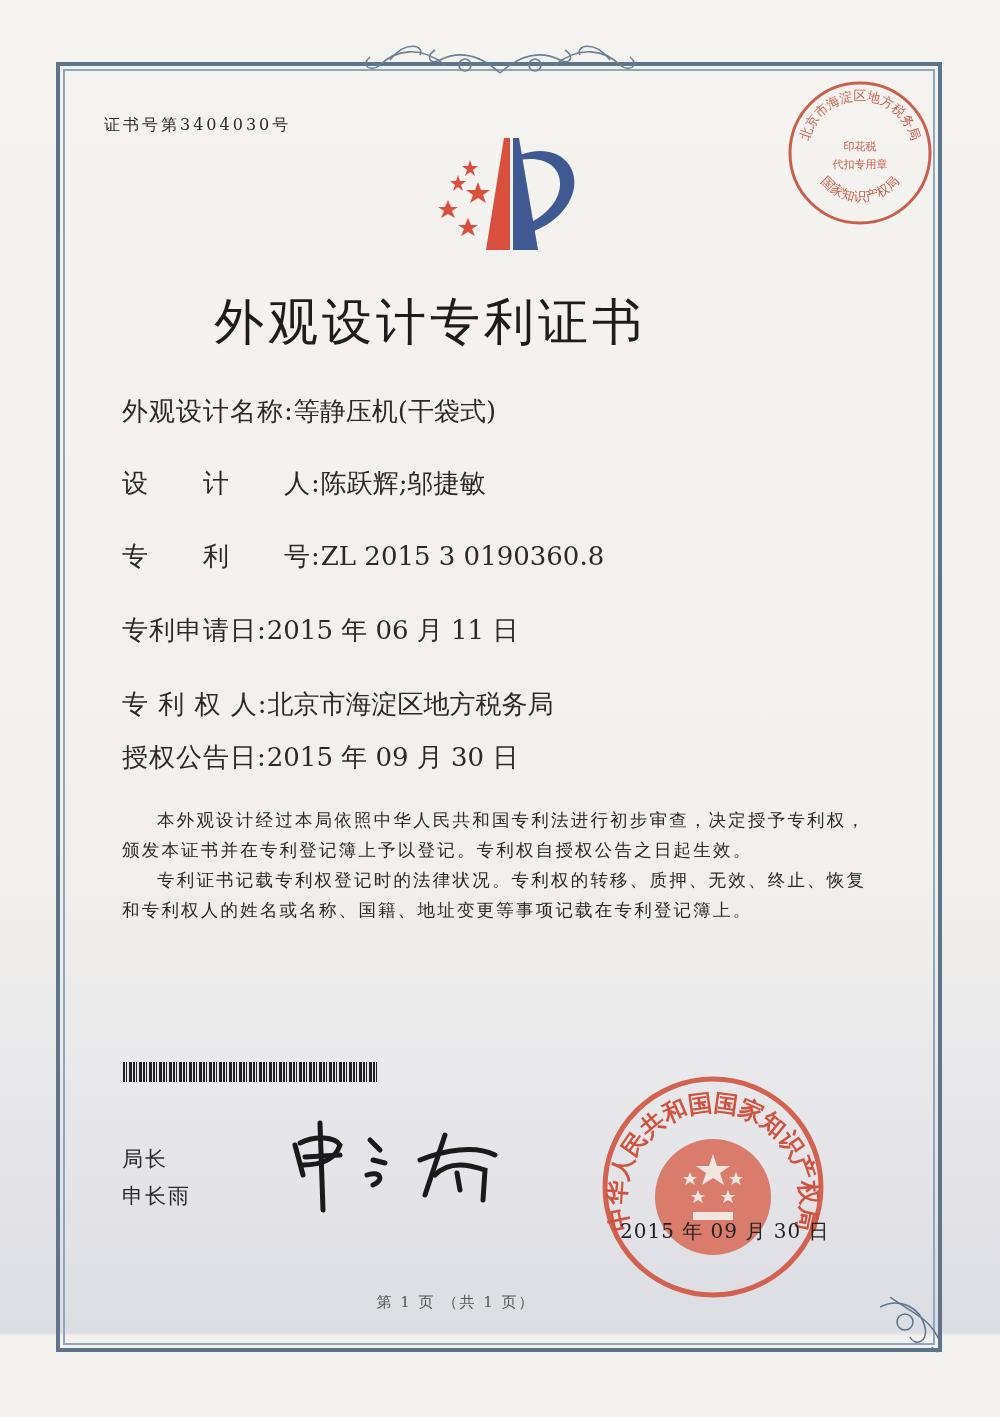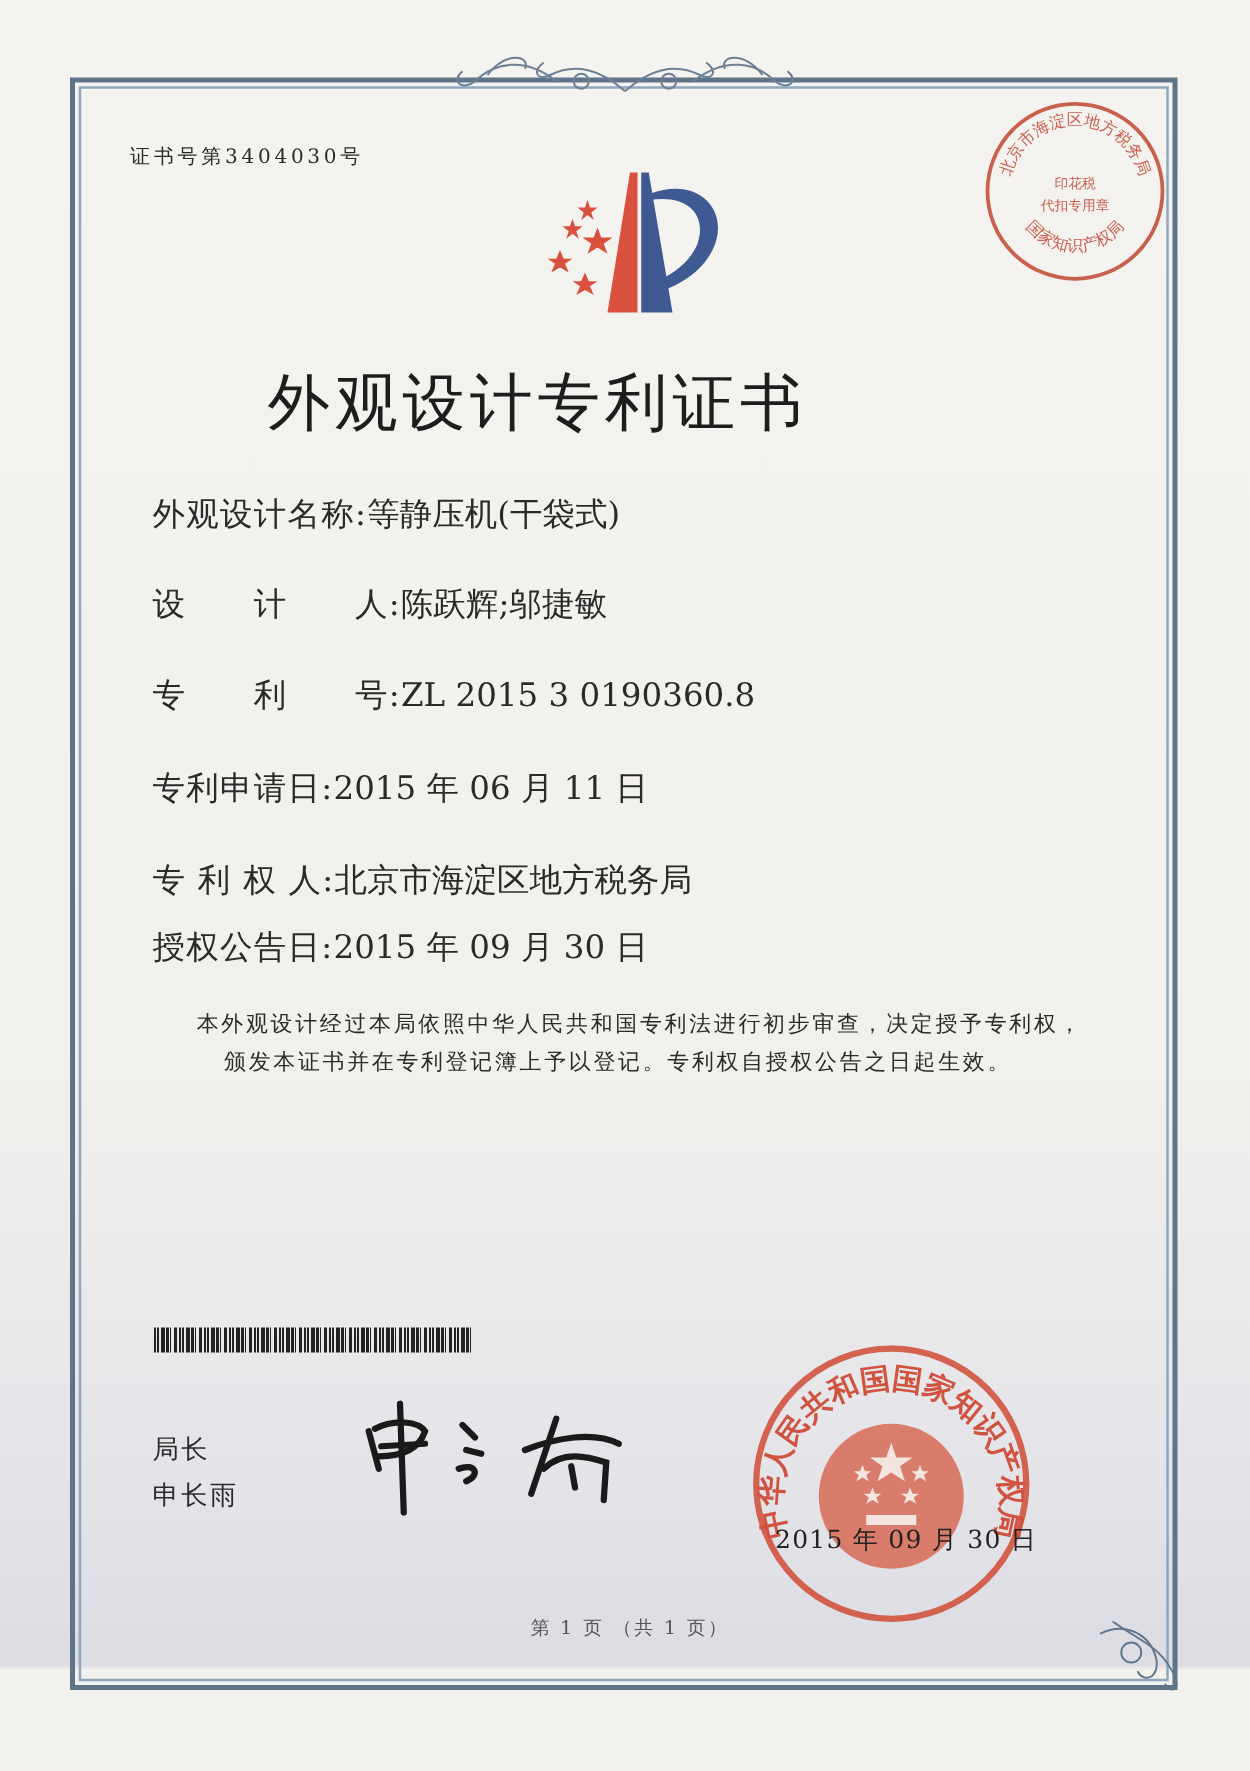--- a/index.html
+++ b/index.html
@@ -42,35 +42,35 @@
       font-size: 50px; letter-spacing: 4px; color: #1e1d1d; font-weight: normal;
     }
     .field {
       position: absolute; left: 122px; font-size: 26px; white-space: nowrap;
     }
     .field .lbl { letter-spacing: 1px; }
     .body-text {
       position: absolute; left: 122px; top: 805px; width: 745px; font-size: 17.5px;
       line-height: 30px; letter-spacing: 2.2px; color: #2b2a2a;
     }
-    .body-text p { margin: 0; text-indent: 2em; text-align: center; }
+    .body-text p { margin: 0; text-indent: 2em; }
     .barcode {
       position: absolute; left: 123px; top: 1062px; width: 255px; height: 20px;
       background: repeating-linear-gradient(90deg, #222 0 2px, transparent 2px 3px, #222 3px 4px, transparent 4px 6px, #222 6px 9px, transparent 9px 10px);
     }
     .director-title, .director-name {
       position: absolute; left: 122px; font-family: "DejaVu Sans", "Liberation Sans", sans-serif; font-size: 21px; letter-spacing: 2px;
     }
     .signature { position: absolute; left: 285px; top: 1115px; width: 230px; height: 100px; }
     .seal { position: absolute; left: 598px; top: 1072px; width: 230px; height: 230px; }
     .seal-date {
       position: absolute; left: 620px; top: 1218px; font-size: 20px; color: #222; letter-spacing: 1px;
     }
     .page-no {
-      position: absolute; left: 0; width: 912px; top: 1293px; text-align: center; font-size: 15px; color: #555; letter-spacing: 2px; margin-left: 48px;
+      position: absolute; left: 0; width: 912px; top: 1293px; text-align: center; font-size: 15px; color: #555; letter-spacing: 2px;
     }
   </style>
 </head>
 <body>
 
 <div class="paper"></div>
 
 <div class="border-outer"></div>
 <div class="border-inner"></div>
 
@@ -140,20 +140,21 @@
 </div>
 <div class="field" style="top:687px">
   <span class="lbl">专 利 权 人:</span><span>北京市海淀区地方税务局</span>
 </div>
 <div class="field" style="top:740px">
   <span class="lbl">授权公告日:</span><span>2015 年 09 月 30 日</span>
 </div>
 
 <div class="body-text">
   <p>本外观设计经过本局依照中华人民共和国专利法进行初步审查，决定授予专利权，颁发本证书并在专利登记簿上予以登记。专利权自授权公告之日起生效。</p>
+  <p>专利证书记载专利权登记时的法律状况。专利权的转移、质押、无效、终止、恢复和专利权人的姓名或名称、国籍、地址变更等事项记载在专利登记簿上。</p>
 </div>
 
 <div class="barcode"></div>
 
 <div class="director-title" style="top:1145px">局长</div>
 <div class="director-name" style="top:1182px">申长雨</div>
 
 <svg class="signature" viewBox="0 0 230 100">
   <g fill="none" stroke="#1a1a1a" stroke-width="5" stroke-linecap="round">
     <path d="M10 30 L18 60"></path>

